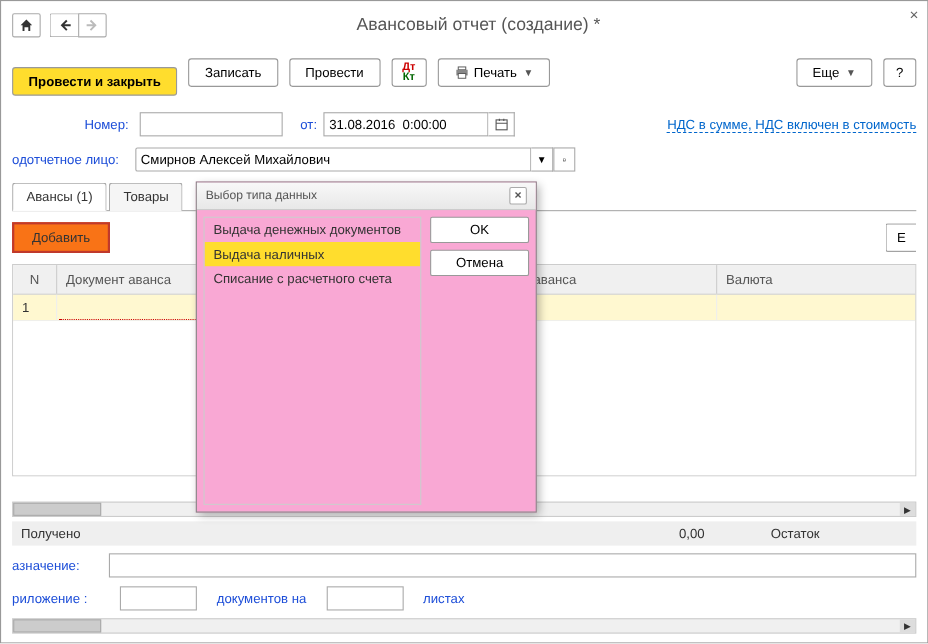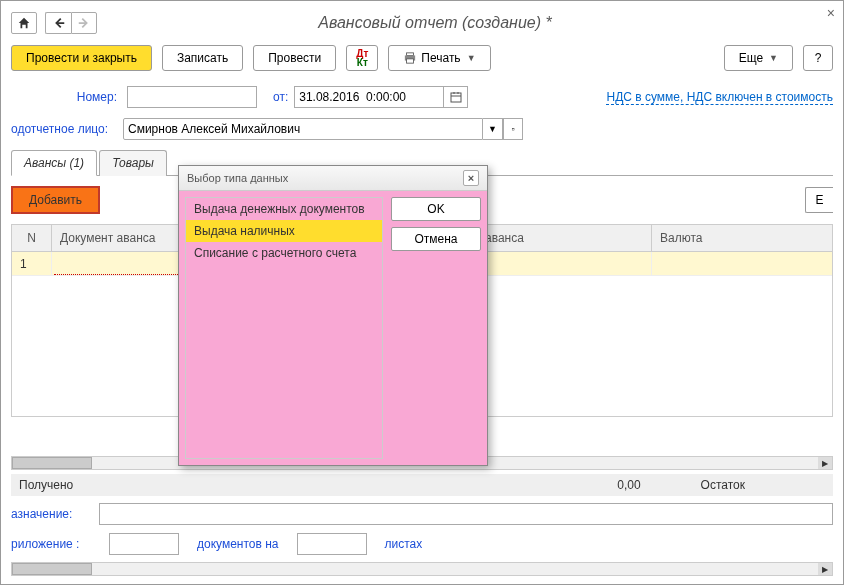--- a/index.html
+++ b/index.html
@@ -1,51 +1,51 @@
 <!DOCTYPE html>
 <html><head>
   <meta charset="utf-8">
   <style>
     * { box-sizing: border-box; margin: 0; padding: 0; }
     body { font-family: Arial, sans-serif; font-size: 12px; color: #333; background: #fff; }
     .window { width: 844px; height: 585px; border: 1px solid #999; position: relative; overflow: hidden; padding: 8px 10px; }
     .close-x { position: absolute; top: 4px; right: 8px; font-size: 14px; color: #666; cursor: pointer; }
     
-    .titlebar { display: flex; align-items: center; gap: 8px; height: 28px; margin-bottom: 8px; font-style: italic; }
+    .titlebar { display: flex; align-items: center; gap: 8px; height: 28px; margin-bottom: 8px; }
     .tb-btn { border: 1px solid #aaa; background: #fff; height: 22px; min-width: 26px; display: inline-flex; align-items: center; justify-content: center; border-radius: 2px; cursor: pointer; }
     .tb-btn svg { width: 14px; height: 14px; }
     .tb-group { display: flex; }
     .tb-group .tb-btn:first-child { border-radius: 2px 0 0 2px; border-right: none; }
     .tb-group .tb-btn:last-child { border-radius: 0 2px 2px 0; }
     .title-text { flex: 1; text-align: center; font-size: 16px; color: #555; }
     
     .toolbar { display: flex; align-items: center; gap: 10px; margin-bottom: 14px; }
     .btn { border: 1px solid #999; background: #fff; height: 26px; padding: 0 14px; display: inline-flex; align-items: center; justify-content: center; border-radius: 3px; cursor: pointer; font-size: 12px; }
-    .btn-yellow { background: #ffdd2d; border-color: #999; font-weight: normal; }
+    .btn-yellow { background: #ffdd2d; border-color: #999; font-weight: bold; margin-top: 16px; }
     .btn-icon-only { min-width: 32px; padding: 0 6px; }
     .dtkt { font-weight: bold; font-size: 10px; line-height: 9px; }
     .dtkt .d { color: #c00; }
     .dtkt .k { color: #060; }
     .spacer { flex: 1; }
     .dropdown-caret { margin-left: 6px; font-size: 9px; color: #555; }
     .question { width: 28px; }
     
     .form-row { display: flex; align-items: center; gap: 6px; margin-bottom: 8px; height: 24px; }
     .label { color: #1d4ed8; font-size: 12px; }
     .input { border: 1px solid #aaa; height: 22px; padding: 0 4px; font-size: 12px; background: #fff; }
     .select-combo { display: flex; }
     .select-combo .input { flex: 1; border-radius: 2px 0 0 2px; }
     .combo-btn { border: 1px solid #aaa; border-left: none; width: 20px; height: 22px; display: flex; align-items: center; justify-content: center; background: #fff; cursor: pointer; font-size: 9px; }
     .date-group { display: flex; }
     .date-group .input { width: 150px; }
     .cal-btn { border: 1px solid #aaa; border-left: none; width: 24px; height: 22px; display: flex; align-items: center; justify-content: center; background: #fff; cursor: pointer; }
     .link { color: #0066cc; text-decoration: underline; cursor: pointer; }
     .dotted { border-bottom: 1px dashed #0066cc; text-decoration: none; }
     
-    .tabs { display: flex; border-bottom: 1px solid #aaa; margin-top: 6px; font-style: italic; }
+    .tabs { display: flex; border-bottom: 1px solid #aaa; margin-top: 6px; }
     .tab { border: 1px solid #aaa; border-bottom: none; padding: 5px 12px; margin-right: 2px; background: #f5f5f5; cursor: pointer; font-size: 12px; border-radius: 3px 3px 0 0; position: relative; top: 1px; }
     .tab.active { background: #fff; border-bottom: 1px solid #fff; }
     
     .tab-body { border: none; padding-top: 10px; }
     .add-btn { border: 2px solid #c0392b; padding: 5px 16px; display: inline-block; cursor: pointer; font-size: 12px; background: #f97316; }
     .tab-actions { display: flex; align-items: center; gap: 10px; margin-bottom: 10px; }
     
     .table { border: 1px solid #ccc; width: 100%; }
     .thead { display: flex; background: #f0f0f0; border-bottom: 1px solid #ccc; }
     .th { padding: 6px 8px; border-right: 1px solid #ccc; color: #555; font-size: 12px; }

